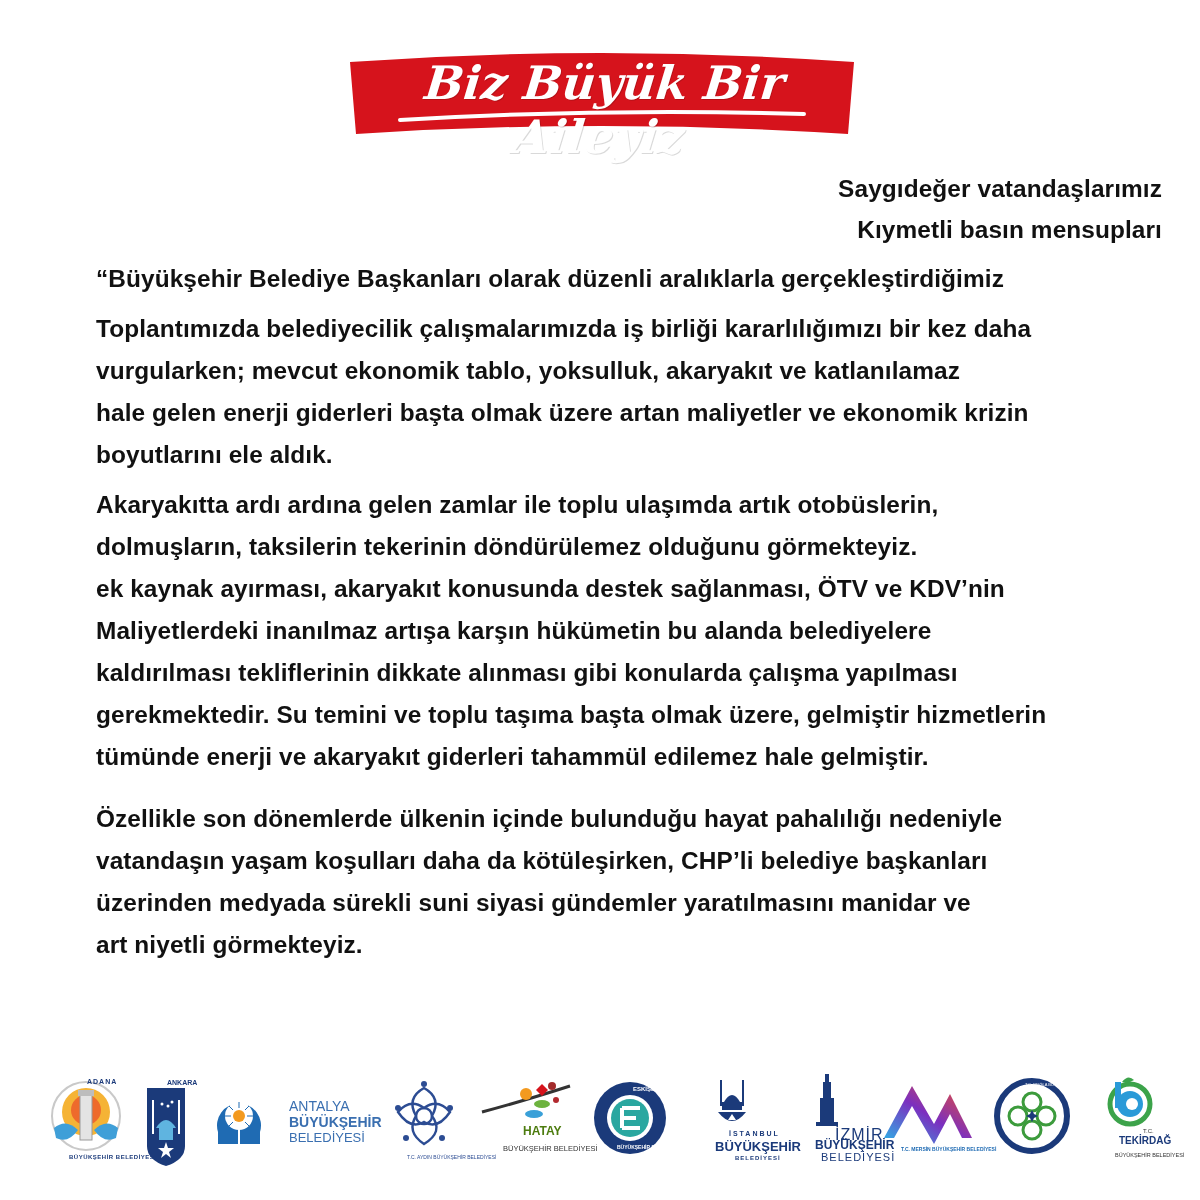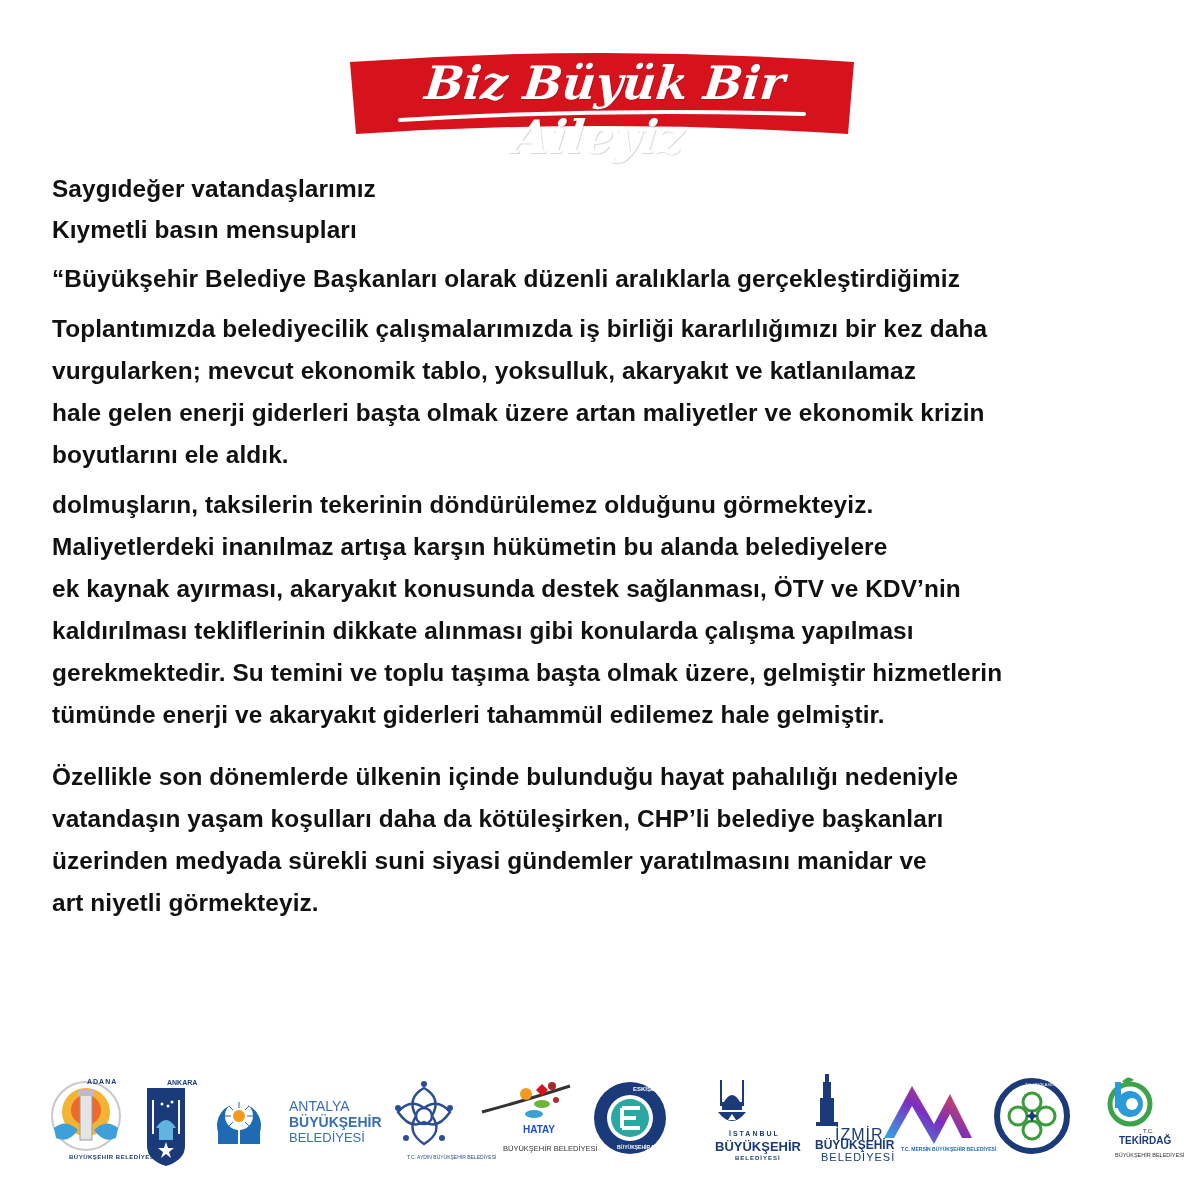--- a/index.html
+++ b/index.html
@@ -10,22 +10,22 @@
   .banner-wrap { position: absolute; left: 344px; top: 48px; width: 516px; height: 92px; }
   .banner-wrap svg { position: absolute; left: 0; top: 0; }
   .banner-text { position: absolute; left: 0; top: 8px; width: 516px; text-align: center;
          font-family: "DejaVu Serif", serif; font-style: italic; font-weight: bold;
          font-size: 46px; color: #ffffff; letter-spacing: 0px; transform: skewX(-6deg);
          text-shadow: 1px 1px 0 rgba(0,0,0,0.15); }
 
   
   .content { position: absolute; left: 52px; top: 168px; width: 1110px; }
   .line { font-weight: bold; font-size: 24.4px; line-height: 42px; white-space: nowrap; letter-spacing: 0.1px; }
-  .greet .line { line-height: 41px; }
-  .para { margin-top: 8px; }
+  .greet .line { line-height: 41px; text-align: right; }
+  .para { margin-top: 8px; margin-left: 44px; }
   .para.p4 { margin-top: 20px; }
 
   
   .logos { position: absolute; left: 40px; top: 1072px; width: 1130px; height: 100px; }
   .logo { position: absolute; top: 0; height: 100px; }
   .logo svg { display: block; }
   .lbl { position: absolute; font-family: "Liberation Sans", sans-serif; white-space: nowrap; margin-left: 21px; }
 </style>
 </head>
 <body>
@@ -49,23 +49,24 @@
   </div>
 
   <div class="para p2">
     <div class="line">Toplantımızda belediyecilik çalışmalarımızda iş birliği kararlılığımızı bir kez daha</div>
     <div class="line">vurgularken; mevcut ekonomik tablo, yoksulluk, akaryakıt ve katlanılamaz</div>
     <div class="line">hale gelen enerji giderleri başta olmak üzere artan maliyetler ve ekonomik krizin</div>
     <div class="line">boyutlarını ele aldık.</div>
   </div>
 
   <div class="para p3">
+    <div class="line">Akaryakıtta ardı ardına gelen zamlar ile toplu ulaşımda artık otobüslerin,</div>
     <div class="line">dolmuşların, taksilerin tekerinin döndürülemez olduğunu görmekteyiz.</div>
+    <div class="line">ek kaynak ayırması, akaryakıt konusunda destek sağlanması, ÖTV ve KDV’nin</div>
     <div class="line">Maliyetlerdeki inanılmaz artışa karşın hükümetin bu alanda belediyelere</div>
-    <div class="line">ek kaynak ayırması, akaryakıt konusunda destek sağlanması, ÖTV ve KDV’nin</div>
     <div class="line">kaldırılması tekliflerinin dikkate alınması gibi konularda çalışma yapılması</div>
     <div class="line">gerekmektedir. Su temini ve toplu taşıma başta olmak üzere, gelmiştir hizmetlerin</div>
     <div class="line">tümünde enerji ve akaryakıt giderleri tahammül edilemez hale gelmiştir.</div>
   </div>
 
   <div class="para p4">
     <div class="line">Özellikle son dönemlerde ülkenin içinde bulunduğu hayat pahalılığı nedeniyle</div>
     <div class="line">vatandaşın yaşam koşulları daha da kötüleşirken, CHP’li belediye başkanları</div>
     <div class="line">üzerinden medyada sürekli suni siyasi gündemler yaratılmasını manidar ve</div>
     <div class="line">art niyetli görmekteyiz.</div>
@@ -146,21 +147,21 @@
   <div class="logo" style="left:440px;width:92px;">
     <svg width="92" height="60" viewBox="0 0 92 60">
       <path d="M2,40 Q40,30 90,14" stroke="#333333" stroke-width="3" fill="none"></path>
       <circle cx="46" cy="22" r="6" fill="#f39a1f"></circle>
       <path d="M56,18 l6,-6 l6,6 l-6,6 z" fill="#d6131c"></path>
       <circle cx="72" cy="14" r="4" fill="#a32b2b"></circle>
       <ellipse cx="62" cy="32" rx="8" ry="4" fill="#6db33f"></ellipse>
       <ellipse cx="54" cy="42" rx="9" ry="4" fill="#3aa0d8"></ellipse>
       <circle cx="76" cy="28" r="3" fill="#b2292e"></circle>
     </svg>
-    <div class="lbl" style="left:22px;top:52px;font-size:10px;font-weight:bold;color:#1d4ed8;">HATAY</div>
+    <div class="lbl" style="left:22px;top:52px;font-size:12px;font-weight:bold;color:#4d7c0f;">HATAY</div>
     <div class="lbl" style="left:2px;top:72px;font-size:7.5px;color:#333333;">BÜYÜKŞEHİR BELEDİYESİ</div>
   </div>
 
   <div class="logo" style="left:552px;width:76px;">
     <svg width="76" height="100" viewBox="0 0 76 100">
       <circle cx="38" cy="46" r="36" fill="#1b3a7a"></circle>
       <circle cx="38" cy="46" r="23" fill="#ffffff"></circle>
       <circle cx="38" cy="46" r="19" fill="#2aa7a0"></circle>
       <path d="M30,36 L48,36 M30,46 L44,46 M30,56 L48,56 M30,36 L30,56" stroke="#ffffff" stroke-width="4" fill="none"></path>
     </svg>

